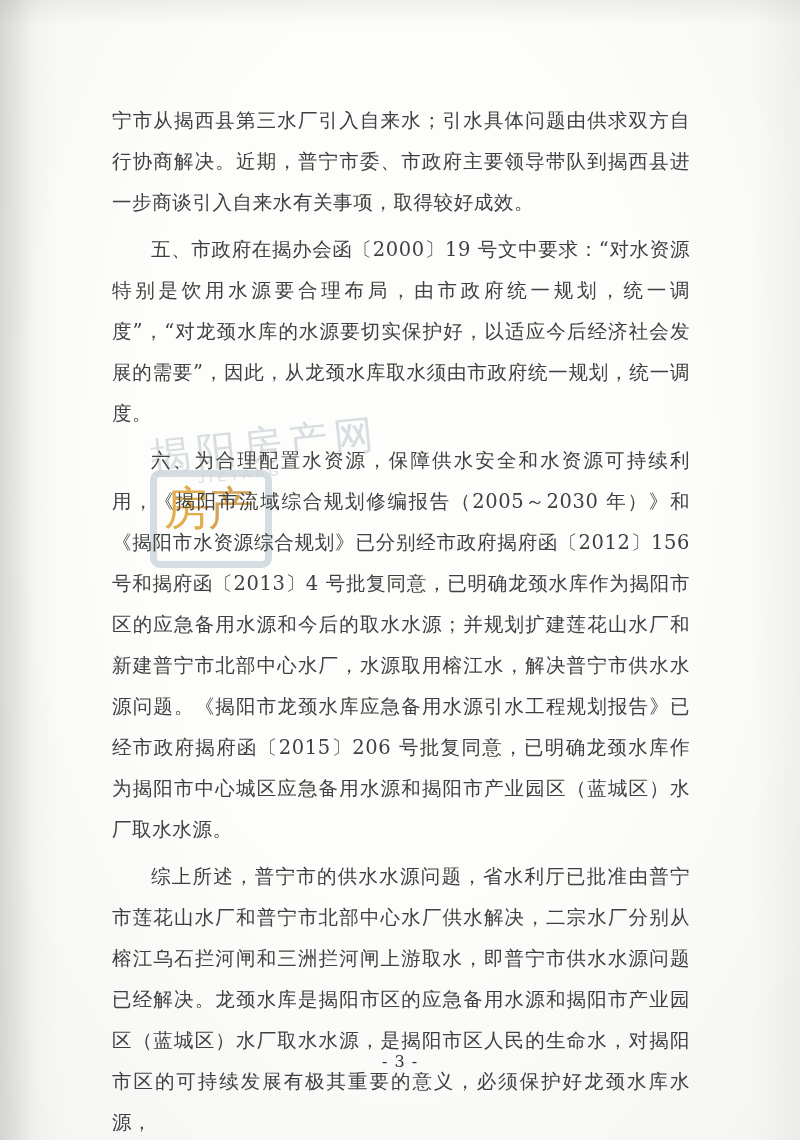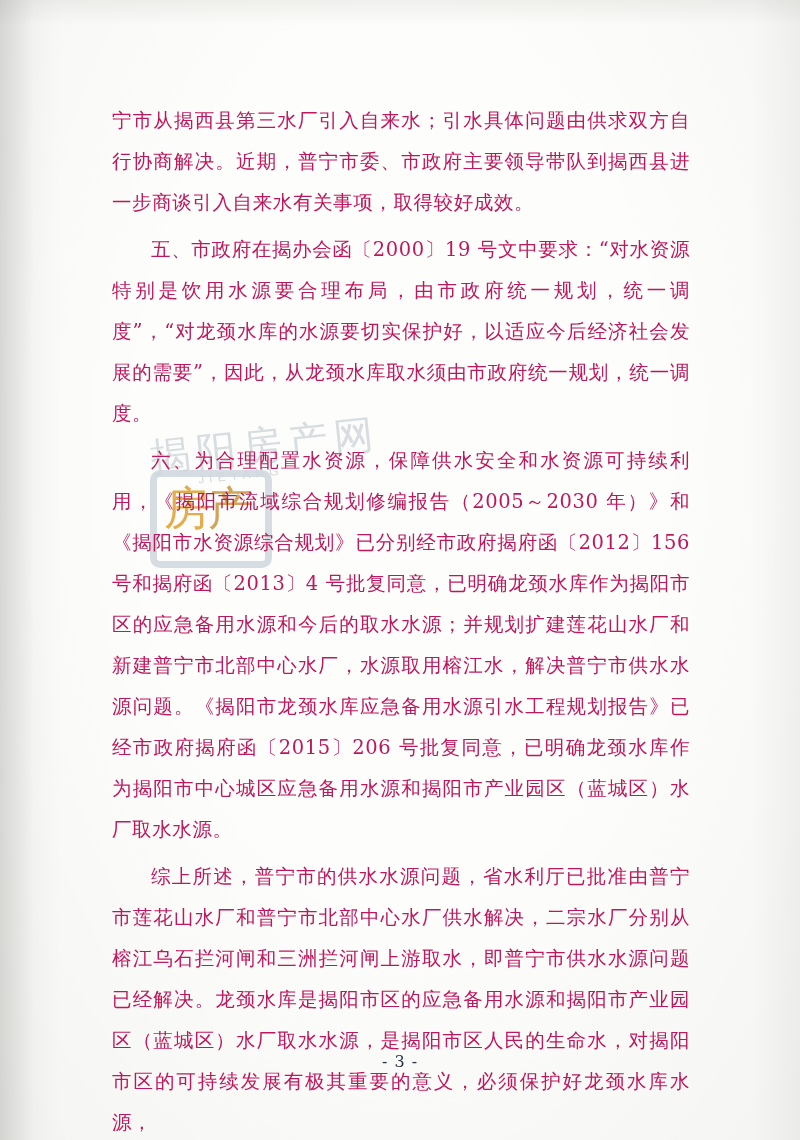--- a/index.html
+++ b/index.html
@@ -30,21 +30,21 @@
     position: absolute;
     left: 112px;
     top: 100px;
     width: 578px;
   }
   p.para {
     margin: 0 0 6px 0;
     font-family: "DejaVu Serif", "Liberation Serif", serif;
     font-size: 19.5px;
     line-height: 41px;
-    color: #be185d;
+    color: #404040;
     text-align: justify;
     text-justify: inter-ideograph;
     letter-spacing: 0.6px;
     text-indent: 0;
   }
   p.indent {
     text-indent: 39px;
   }
   .page-number {
     position: absolute;

